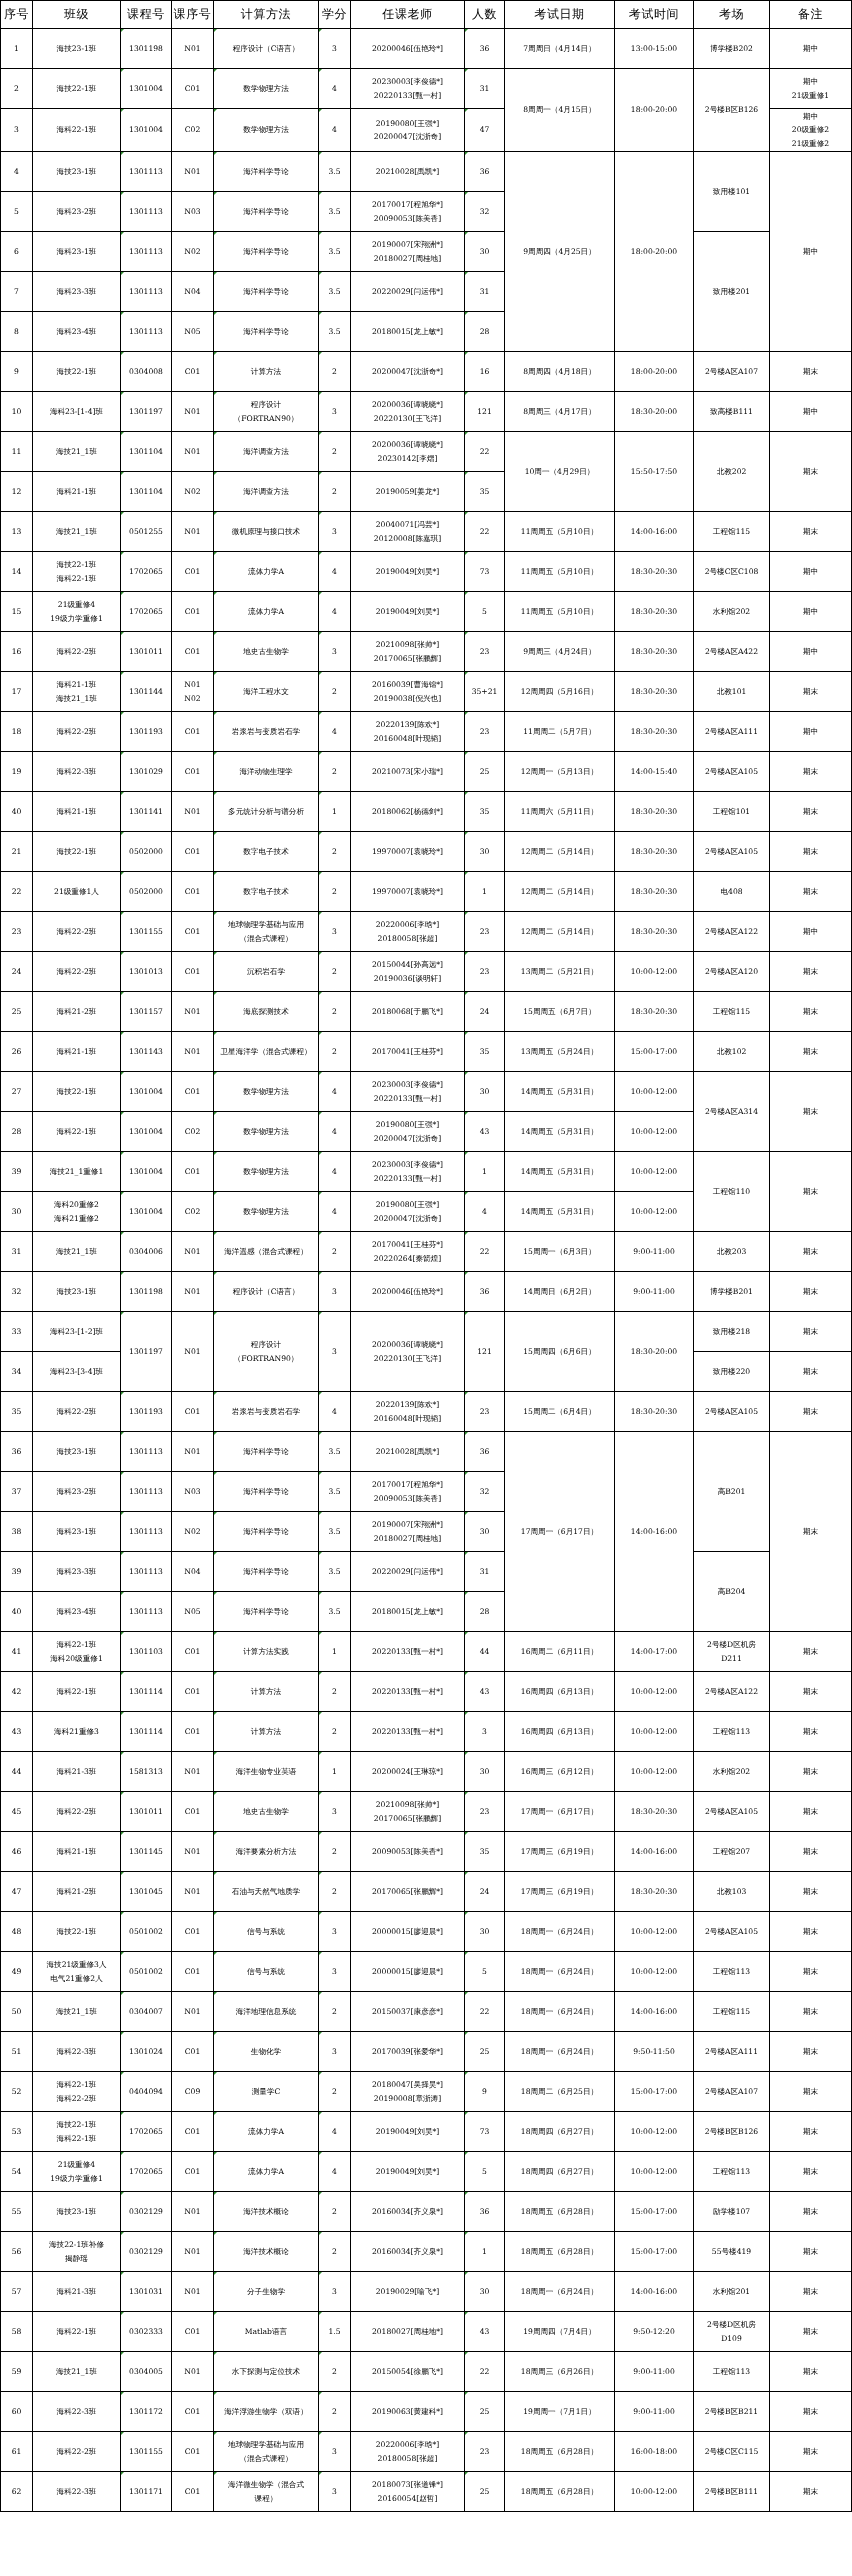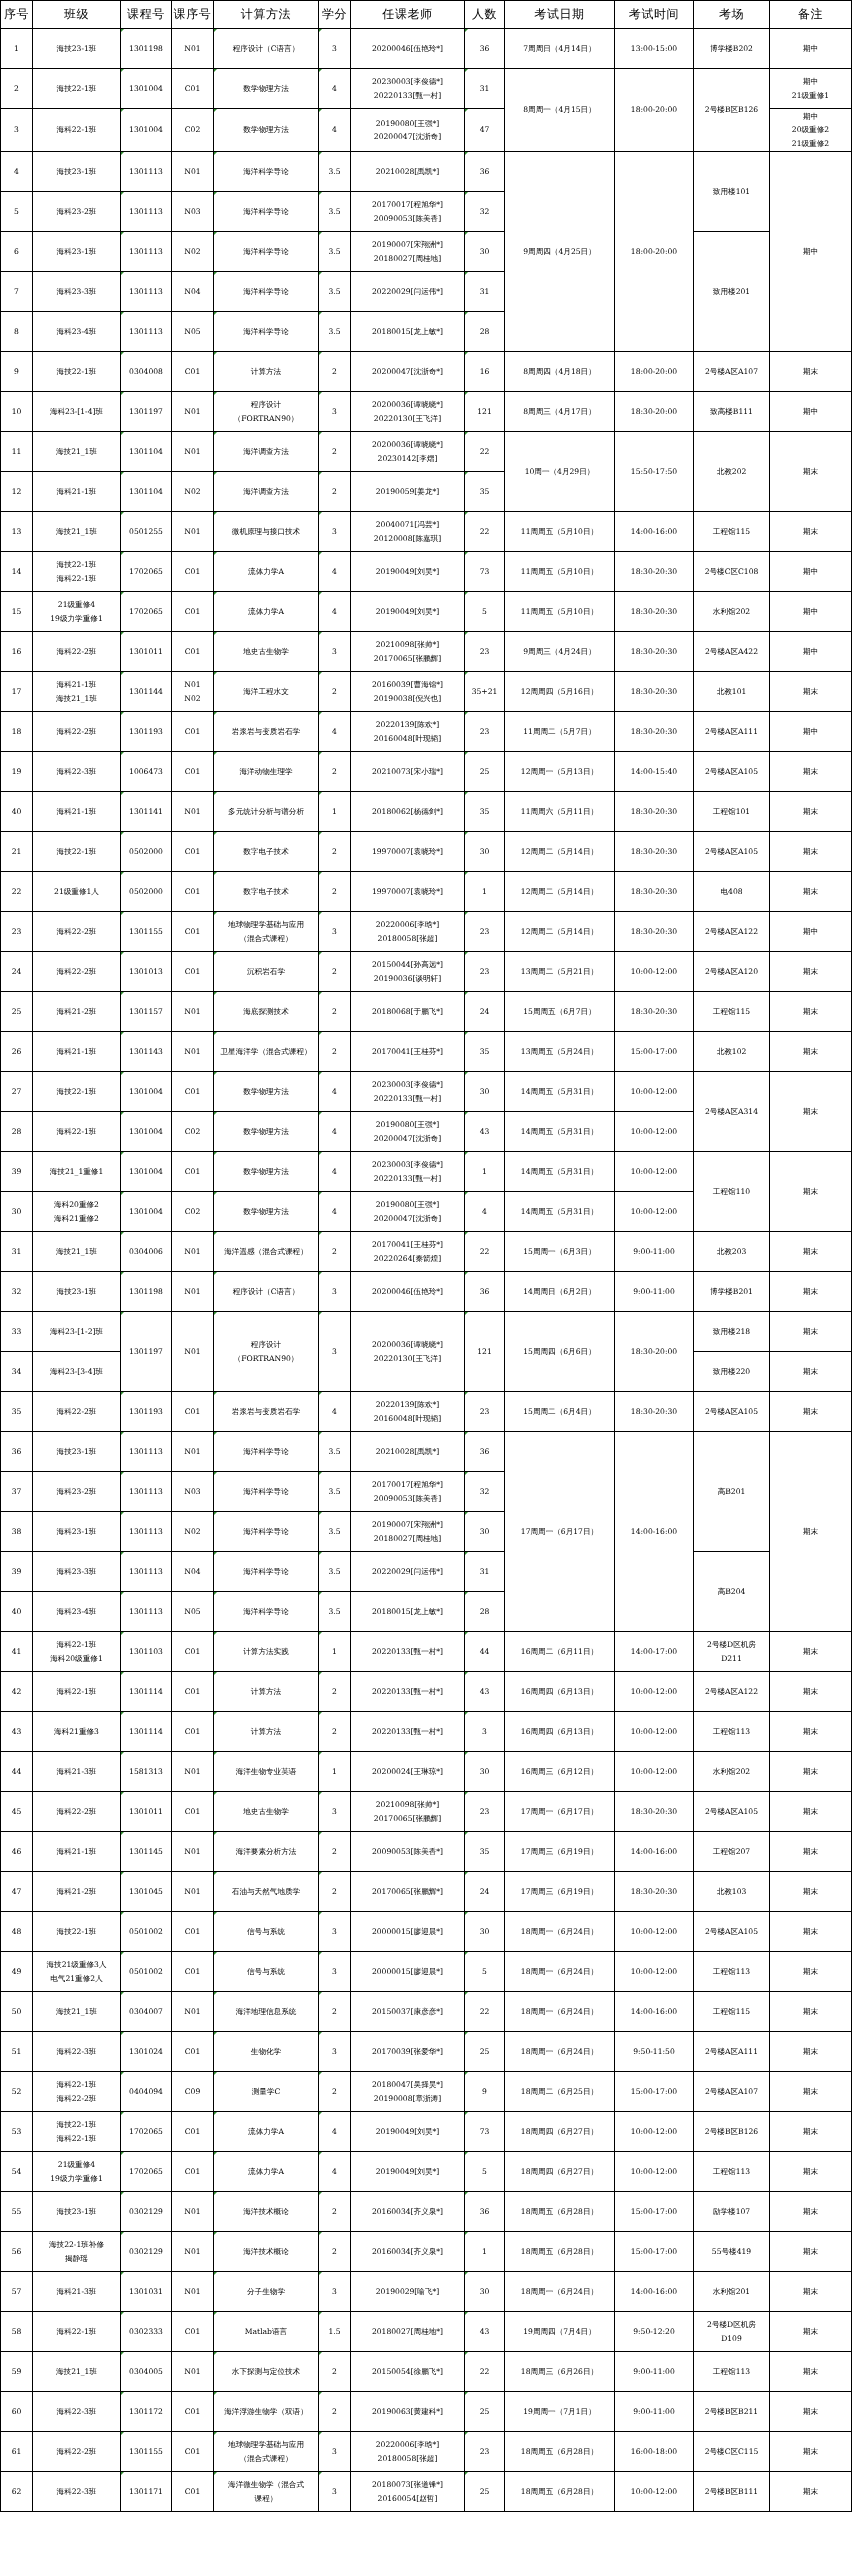--- a/index.html
+++ b/index.html
@@ -328,21 +328,21 @@
 20160048[叶现韬]</td>
           <td class="marked">23</td>
           <td>11周周二（5月7日）</td>
           <td>18:30-20:30</td>
           <td>2号楼A区A111</td>
           <td>期中</td>
         </tr>
         <tr>
           <td>19</td>
           <td>海科22-3班</td>
-          <td class="marked">1006473</td>
+          <td class="marked">1301029</td>
           <td>C01</td>
           <td class="marked">海洋动物生理学</td>
           <td class="marked">2</td>
           <td>20210073[宋小瑞*]</td>
           <td class="marked">25</td>
           <td>12周周一（5月13日）</td>
           <td>14:00-15:40</td>
           <td>2号楼A区A105</td>
           <td>期末</td>
         </tr>

